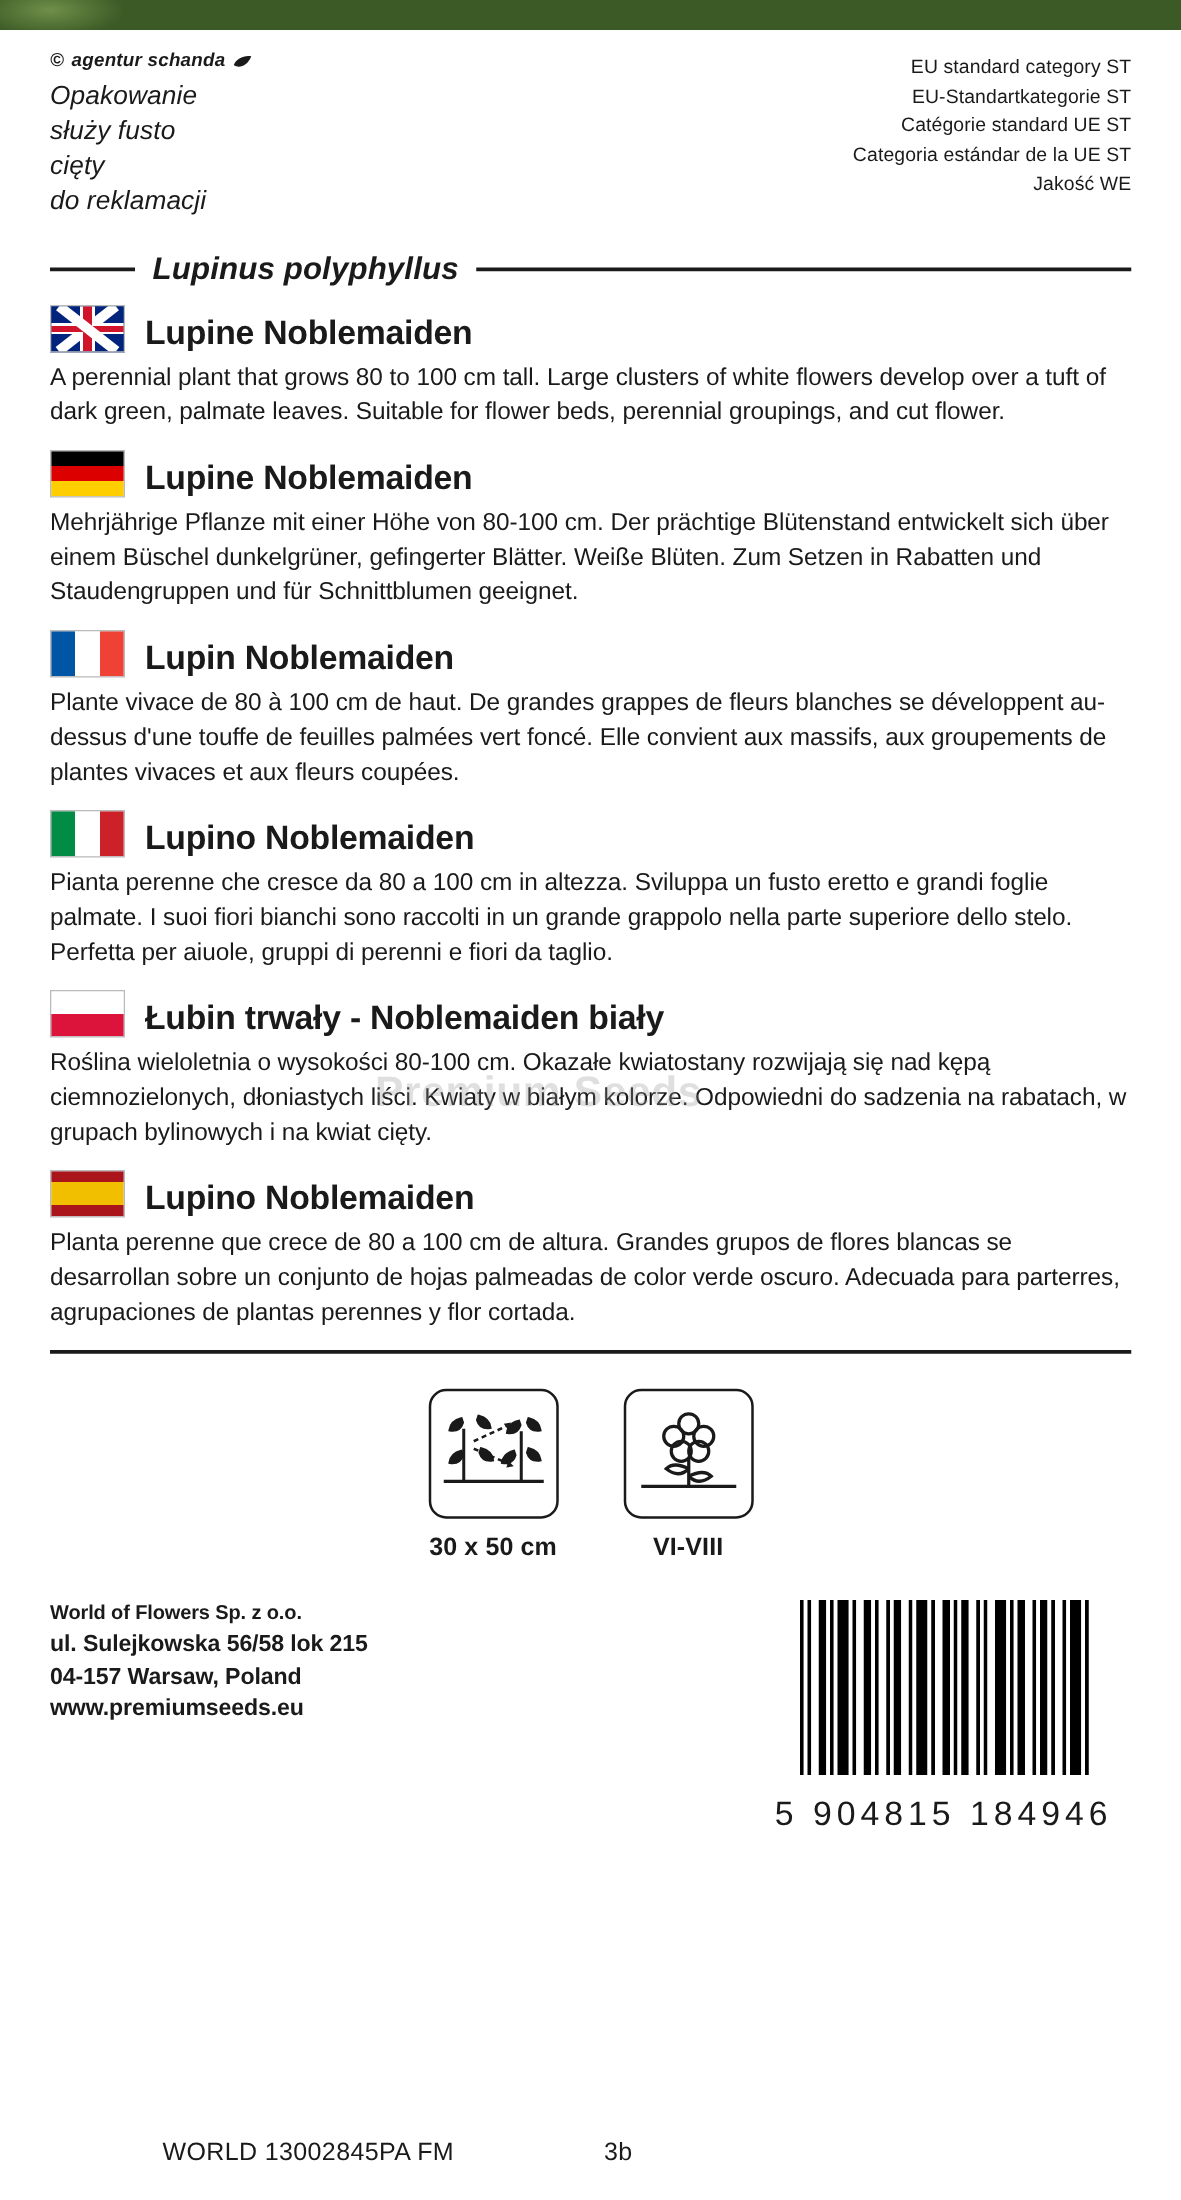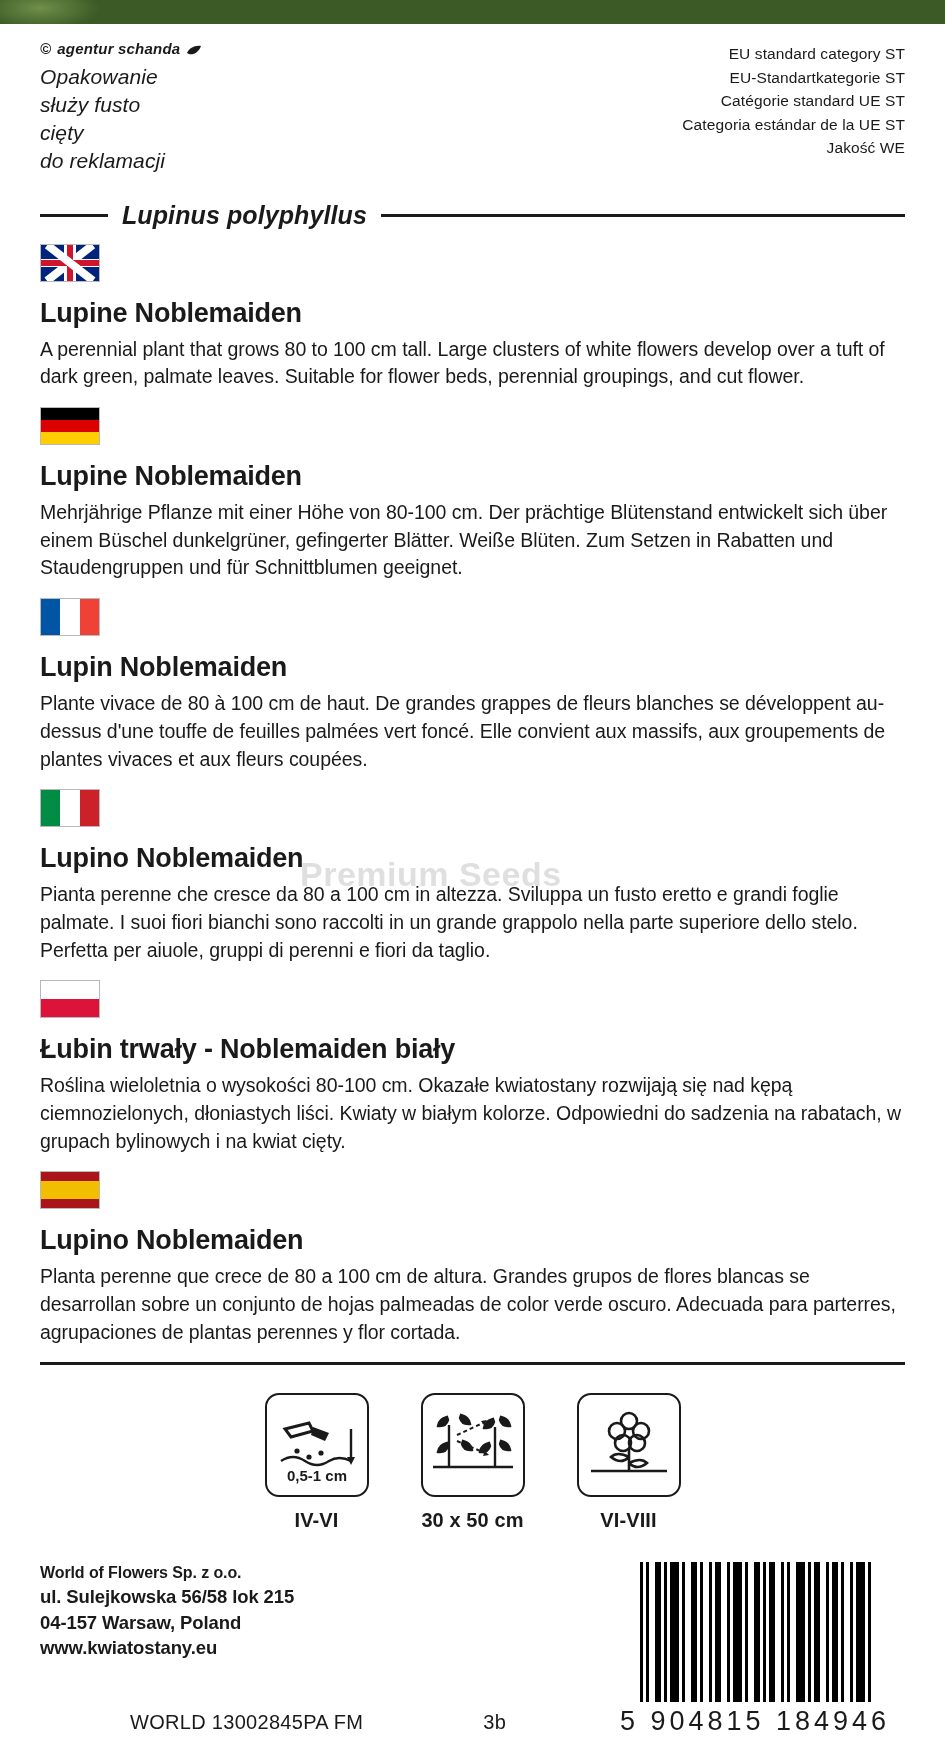--- a/index.html
+++ b/index.html
@@ -97,23 +97,22 @@
   }
   
   .langs {
     margin: 14px 40px 0 40px;
   }
   .lang {
     margin-bottom: 16px;
   }
   .lang-head {
     display: flex;
-    align-items: flex-start;
+    align-items: flex-end;
     gap: 16px;
-    flex-direction: column;
   }
   .flag {
     width: 60px; height: 38px;
     flex: none;
     border: 1px solid #b9b9b9;
     position: relative;
     overflow: hidden;
   }
   .flag-gb { background: #00247d; }
   .flag-gb:before, .flag-gb:after {
@@ -216,21 +215,21 @@
     align-items: flex-end;
     gap: 0;
     justify-content: center;
   }
   .barcode span {
     display: block;
     background: #000;
     height: 100%;
   }
   .barcode-digits {
-    margin-top: 4px;
+    margin-top: 16px;
     font-size: 27px;
     letter-spacing: 4px;
     font-family: "Liberation Sans", sans-serif;
   }
   .bottom-code {
     position: absolute;
     left: 0; bottom: 26px;
     width: 945px;
     display: flex;
     gap: 120px;
@@ -342,37 +341,20 @@
         </div>
         <div class="lang-text">Planta perenne que crece de 80 a 100 cm de altura. Grandes grupos de flores blancas se desarrollan sobre un conjunto de hojas palmeadas de color verde oscuro. Adecuada para parterres, agrupaciones de plantas perennes y flor cortada.</div>
       </div>
 
     </div>
 
     <div class="divider"></div>
 
     <div class="picto-row">
 
-      <div class="picto">
-        <div class="picto-box">
-          <svg width="100" height="100" viewBox="0 0 100 100">
-            <path d="M18 34 L42 28 L46 36 L24 42 Z" fill="none" stroke="#1a1a1a" stroke-width="3"></path>
-            <path d="M46 32 L62 38 L58 46 L44 40 Z" fill="#1a1a1a"></path>
-            <circle cx="30" cy="56" r="2.6" fill="#1a1a1a"></circle>
-            <circle cx="42" cy="62" r="2.6" fill="#1a1a1a"></circle>
-            <circle cx="54" cy="58" r="2.6" fill="#1a1a1a"></circle>
-            <path d="M14 66 Q26 58 38 66 Q50 74 62 66 Q72 60 84 66" fill="none" stroke="#1a1a1a" stroke-width="2.4"></path>
-            <line x1="84" y1="34" x2="84" y2="64" stroke="#1a1a1a" stroke-width="2.4"></line>
-            <path d="M80 62 L84 70 L88 62 Z" fill="#1a1a1a"></path>
-            <rect x="12" y="72" width="76" height="18" fill="none" stroke="#1a1a1a" stroke-width="0"></rect>
-            <text x="50" y="86" font-family="Liberation Sans, sans-serif" font-size="15" font-weight="bold" text-anchor="middle" fill="#1a1a1a">0,5-1 cm</text>
-          </svg>
-        </div>
-        <div class="picto-label">IV-VI</div>
-      </div>
 
       <div class="picto">
         <div class="picto-box">
           <svg width="100" height="100" viewBox="0 0 100 100">
             <g stroke="#1a1a1a" stroke-width="2.4" fill="#1a1a1a">
               <path d="M24 22 q-8 2 -9 9 q8 1 10 -6 z"></path>
               <path d="M38 20 q8 2 9 9 q-8 1 -10 -6 z"></path>
               <path d="M70 24 q-8 2 -9 9 q8 1 10 -6 z"></path>
               <path d="M84 22 q8 2 9 9 q-8 1 -10 -6 z" transform="translate(-6,0)"></path>
               <path d="M24 48 q-8 2 -9 9 q8 1 10 -6 z"></path>
@@ -411,21 +393,21 @@
         <div class="picto-label">VI-VIII</div>
       </div>
 
     </div>
 
     <div class="footer">
       <div class="addr">
         <div class="company">World of Flowers Sp. z o.o.</div>
         <div>ul. Sulejkowska 56/58 lok 215</div>
         <div>04-157 Warsaw, Poland</div>
-        <div>www.kwiatostany.eu</div>
+        <div>www.premiumseeds.eu</div>
       </div>
       <div class="barcode-wrap">
         <div class="barcode">
           <span style="width:3px"></span>
             <span style="width:3px;background:#fff"></span>
           <span style="width:3px"></span>
             <span style="width:6px;background:#fff"></span>
           <span style="width:6px"></span>
             <span style="width:3px;background:#fff"></span>
           <span style="width:3px"></span>

